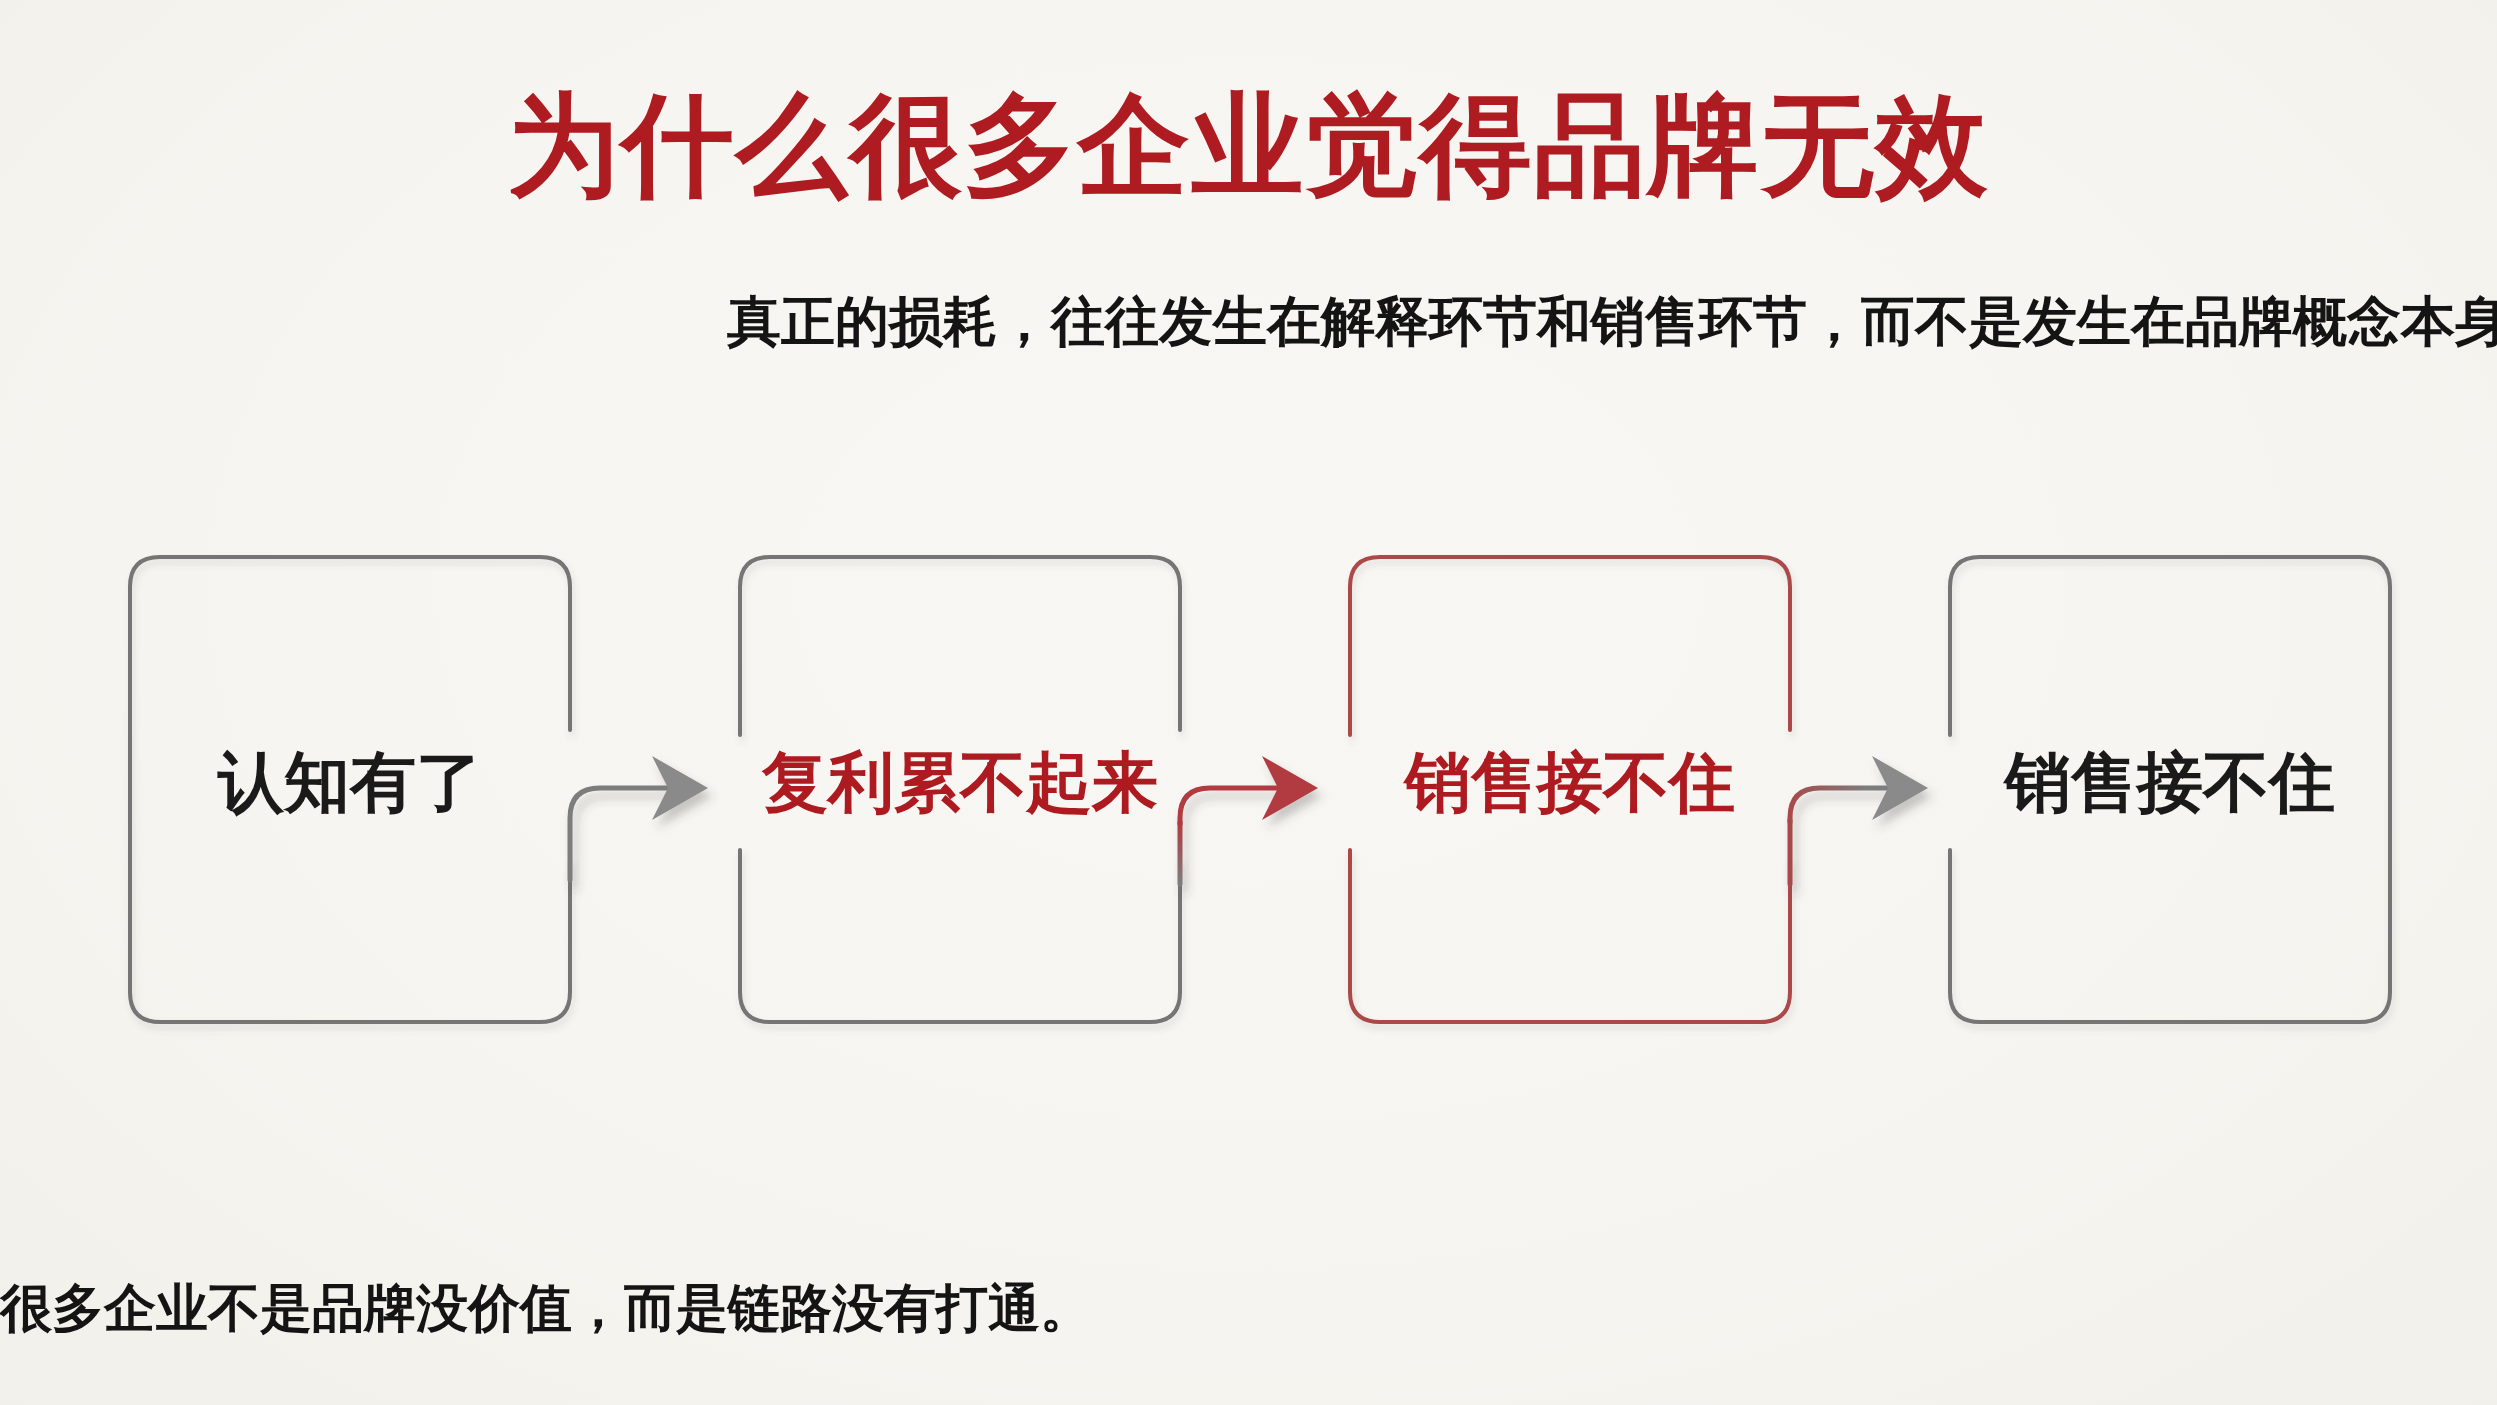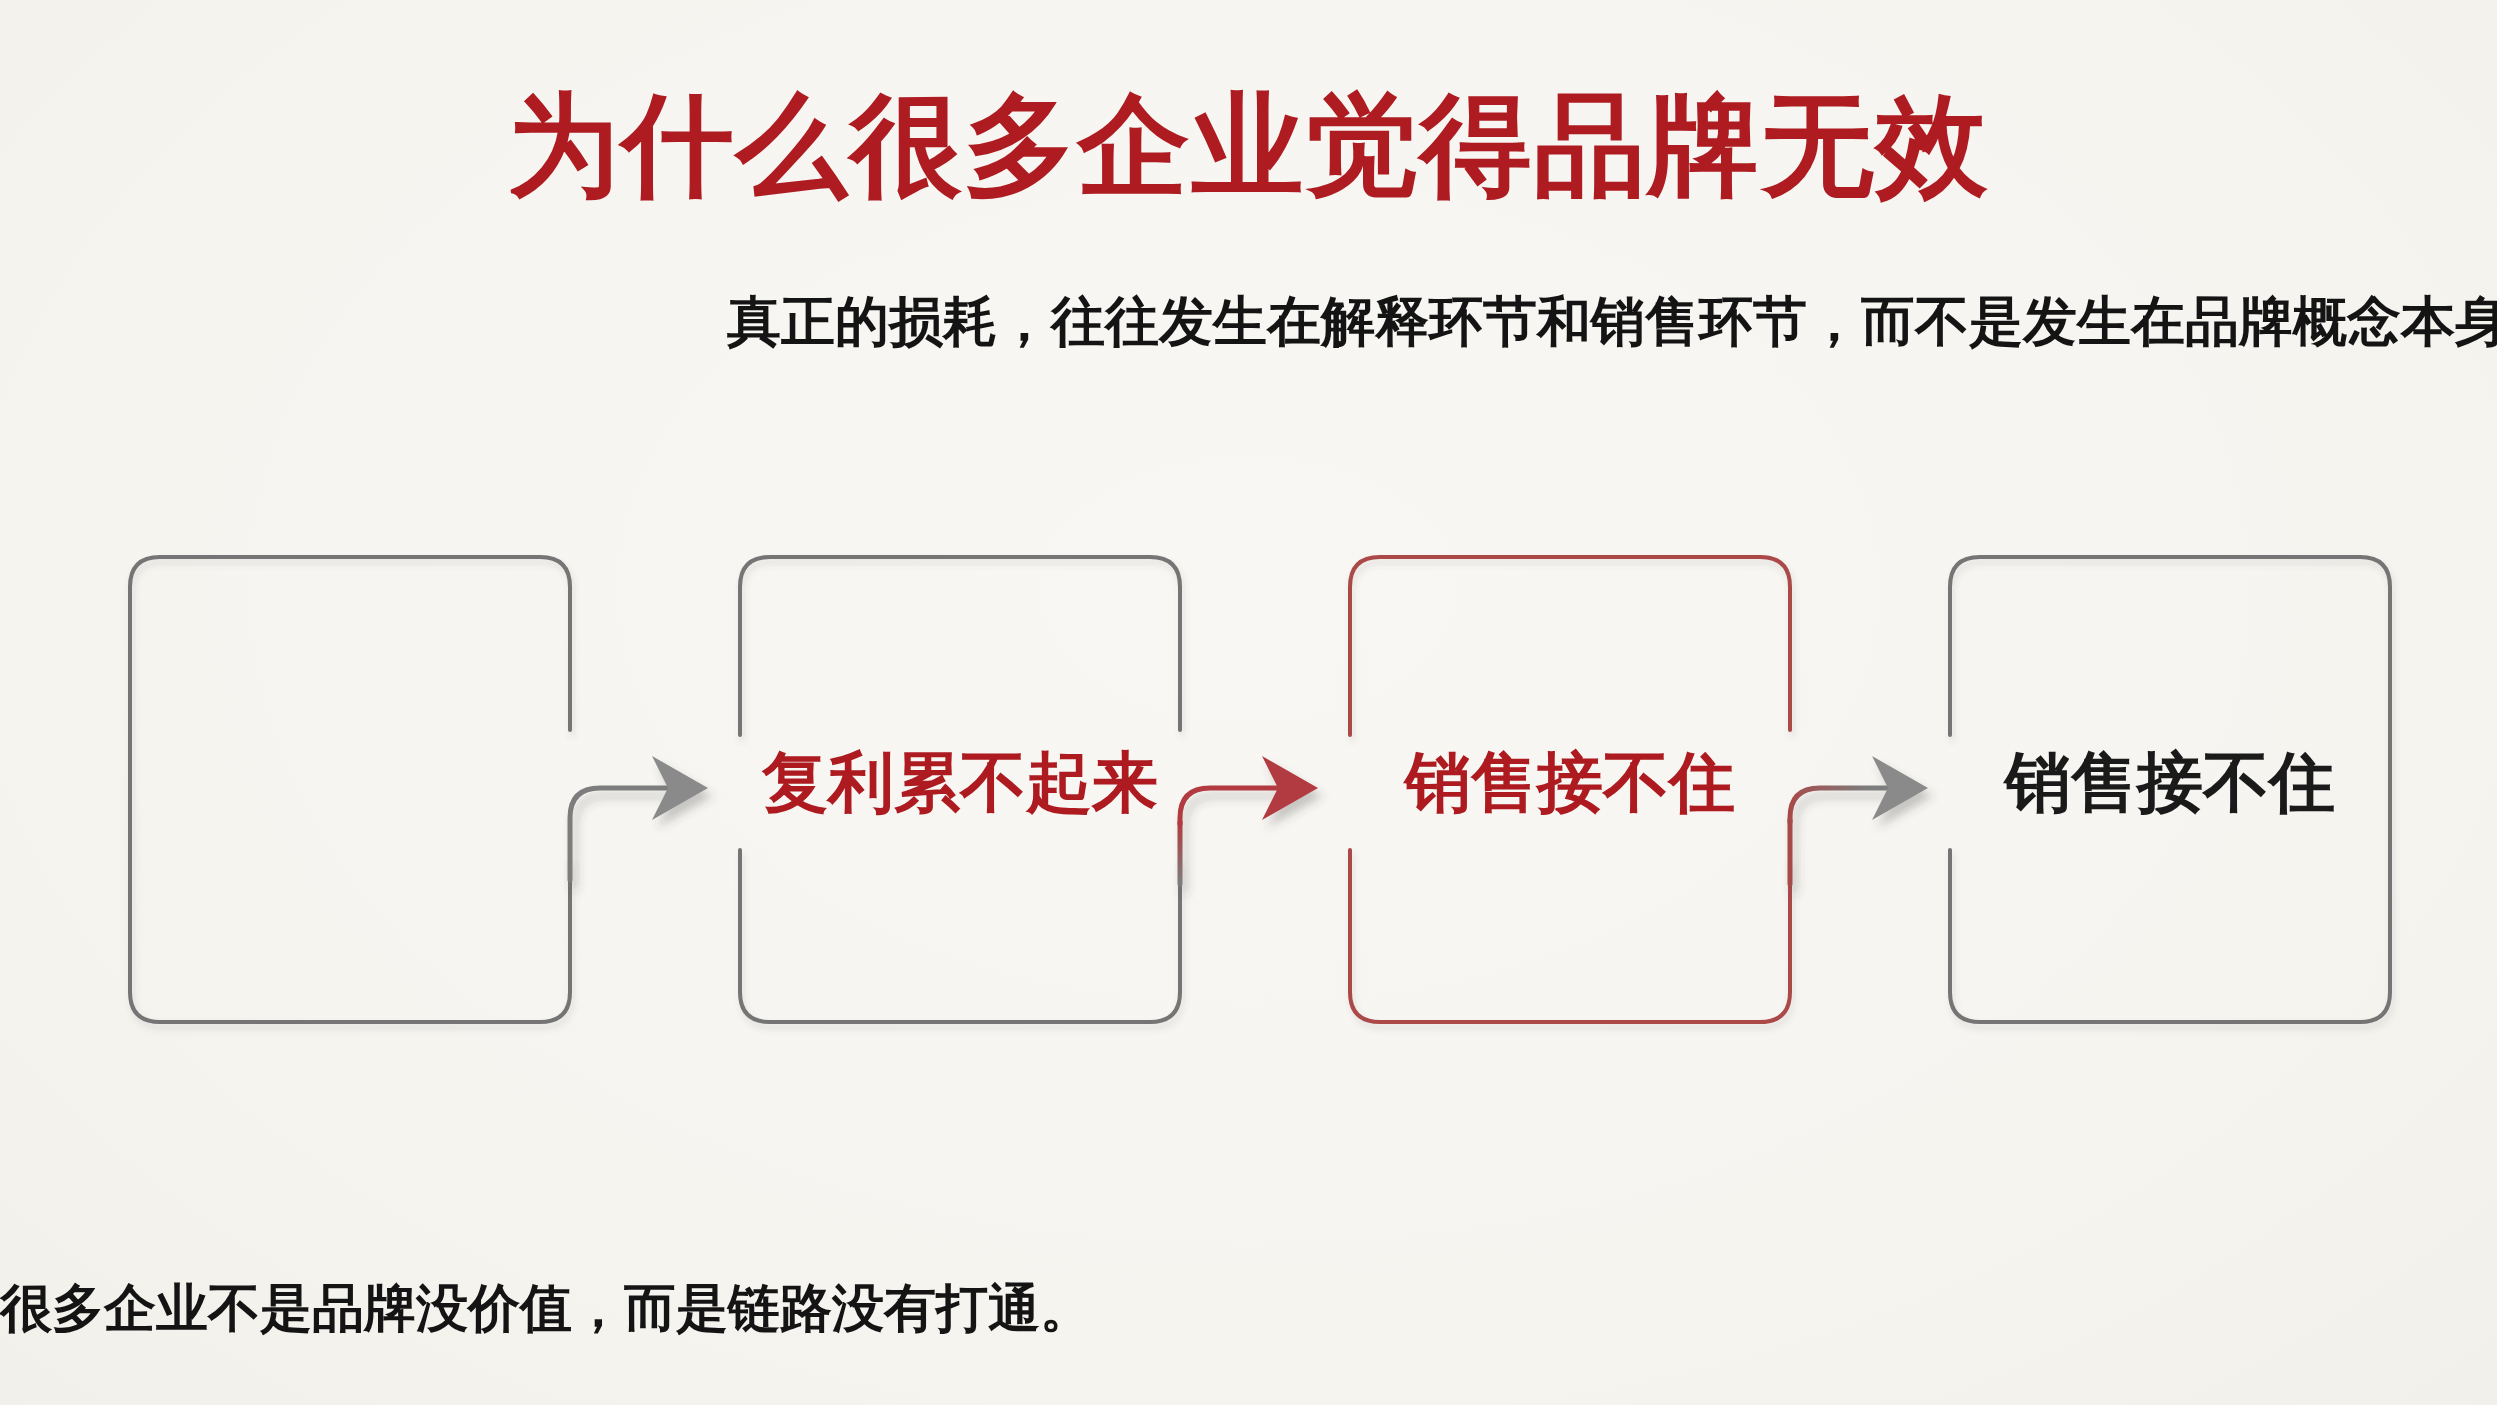--- a/index.html
+++ b/index.html
@@ -98,20 +98,21 @@
       </g>
 
       <g>
         <path fill="none" stroke="#a84a4a" stroke-width="5" d="M 1790,884 L 1790,820"></path>
         <path fill="none" stroke="url(#shaftRedToGray)" stroke-width="5" d="M 1790,822 L 1790,818 Q 1790,788 1820,788 L 1888,788"></path>
         <polygon fill="#8a8a8a" stroke="none" points="1928,788 1872,756 1888,788 1872,820"></polygon>
       </g>
     </g>
   </svg>
 
+  <div class="box-label" style="left:130px;">认知有了</div>
   <div class="box-label red" style="left:740px;">复利累不起来</div>
   <div class="box-label red" style="left:1350px;">销售接不住</div>
   <div class="box-label" style="left:1950px;">销售接不住</div>
 
 
   <p class="conclusion">很多企业不是品牌没价值，而是链路没有打通。</p>
 
 </div>
 
 </body></html>

